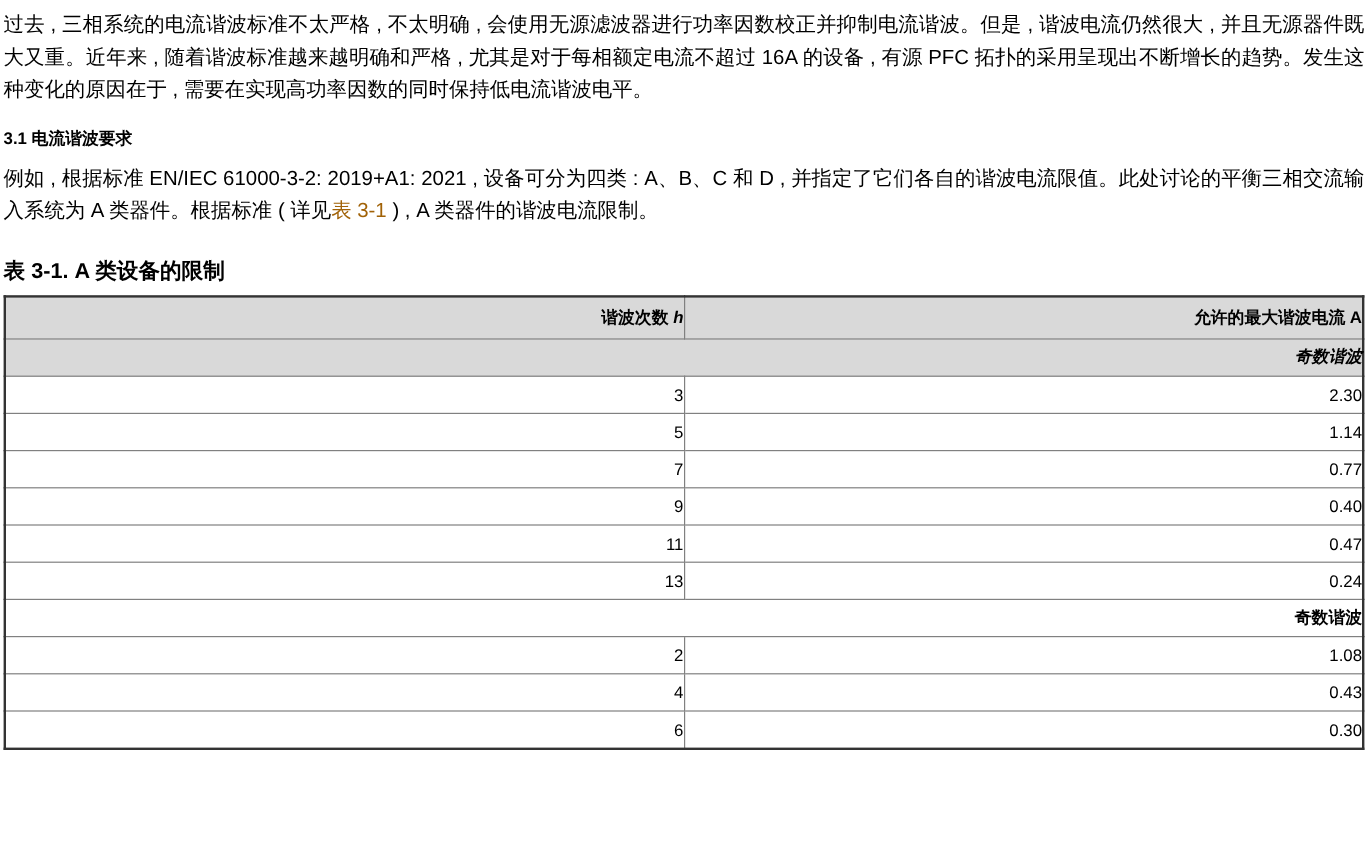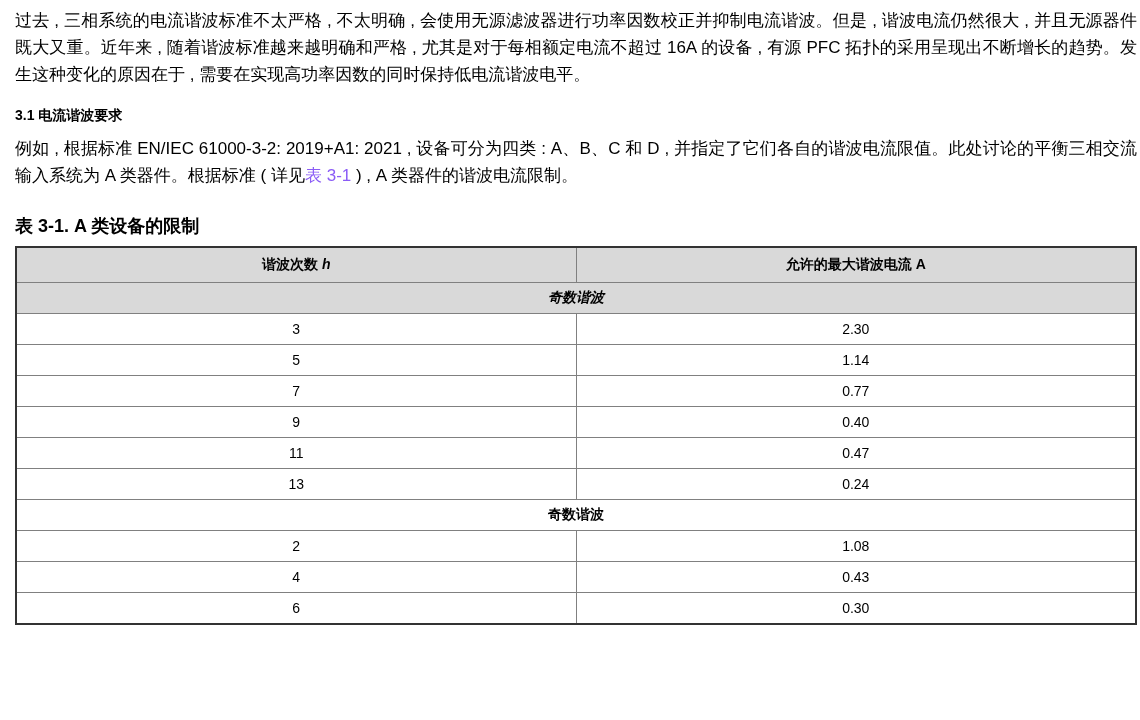--- a/index.html
+++ b/index.html
@@ -10,56 +10,56 @@
   body {
     width: 1140px;
     height: 720px;
     overflow: hidden;
     font-family: "Liberation Sans", "DejaVu Sans", sans-serif;
     color: #000000;
   }
   .page {
     box-sizing: border-box;
     width: 1140px;
-    padding: 7px 3px 0 15px;
+    padding: 7px 3px 0 3px;
   }
   .body-text {
     margin: 0;
     font-size: 17px;
     line-height: 27px;
     text-align: justify;
   }
   .section-heading {
     margin: 16px 0 8px 0;
     font-size: 14px;
     line-height: 23px;
     font-weight: bold;
   }
   .doc-link {
-    color: #8b5cf6;
+    color: #a16207;
     text-decoration: none;
     cursor: pointer;
   }
   .table-caption {
     margin-top: 25px;
     margin-bottom: 8px;
     text-align: left;
     font-weight: bold;
     font-size: 18px;
   }
   table.limits-table {
     width: 100%;
     border-collapse: collapse;
     border: 2px solid #333333;
     table-layout: fixed;
   }
   table.limits-table th,
   table.limits-table td {
     border: 1px solid #808080;
-    text-align: center;
+    text-align: right;
     vertical-align: middle;
     font-size: 14px;
     padding: 0;
   }
   table.limits-table th {
     height: 34px;
     background: #d9d9d9;
     font-weight: bold;
   }
   table.limits-table td {

